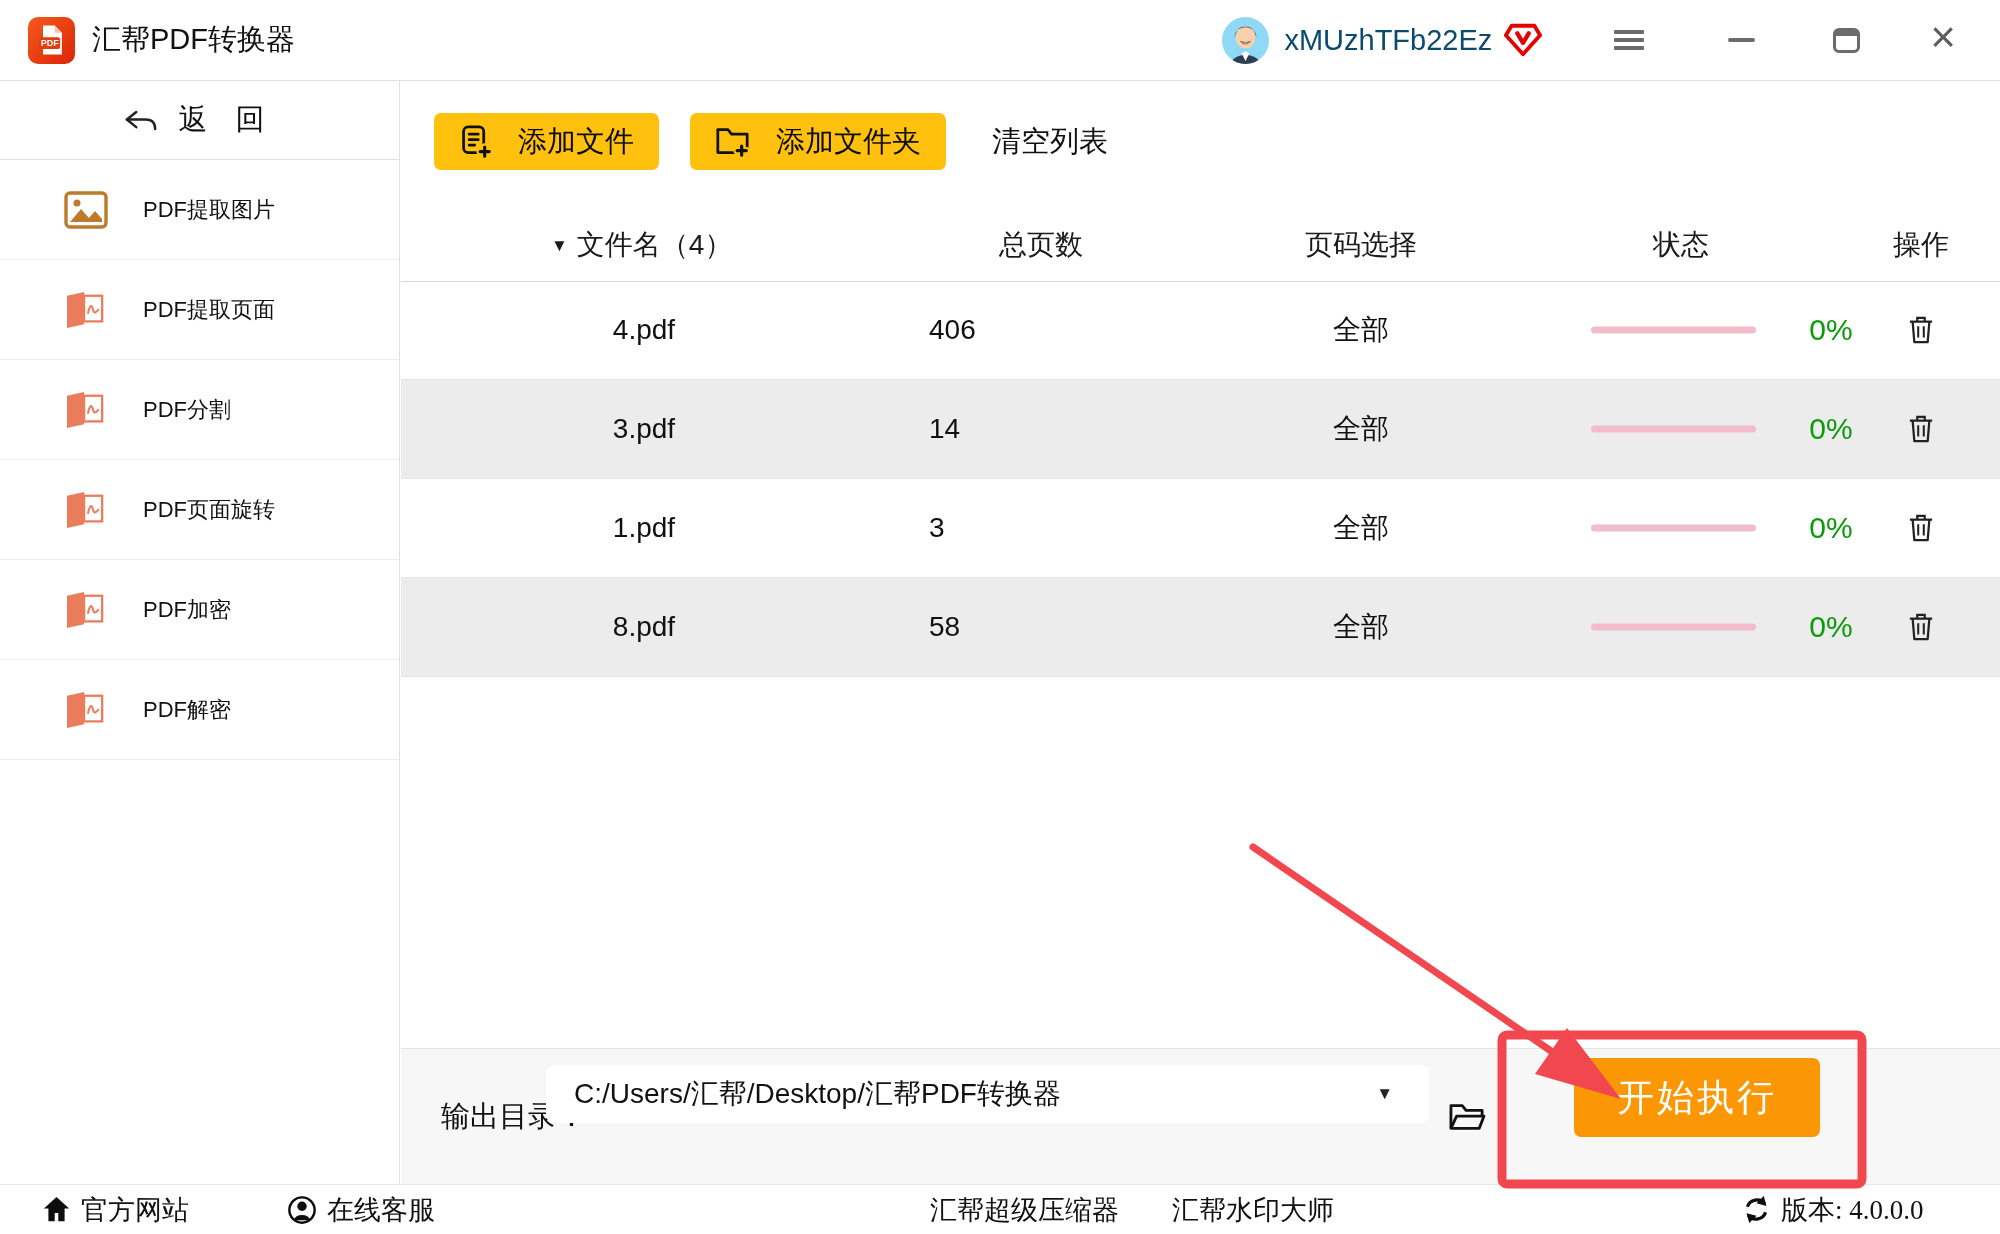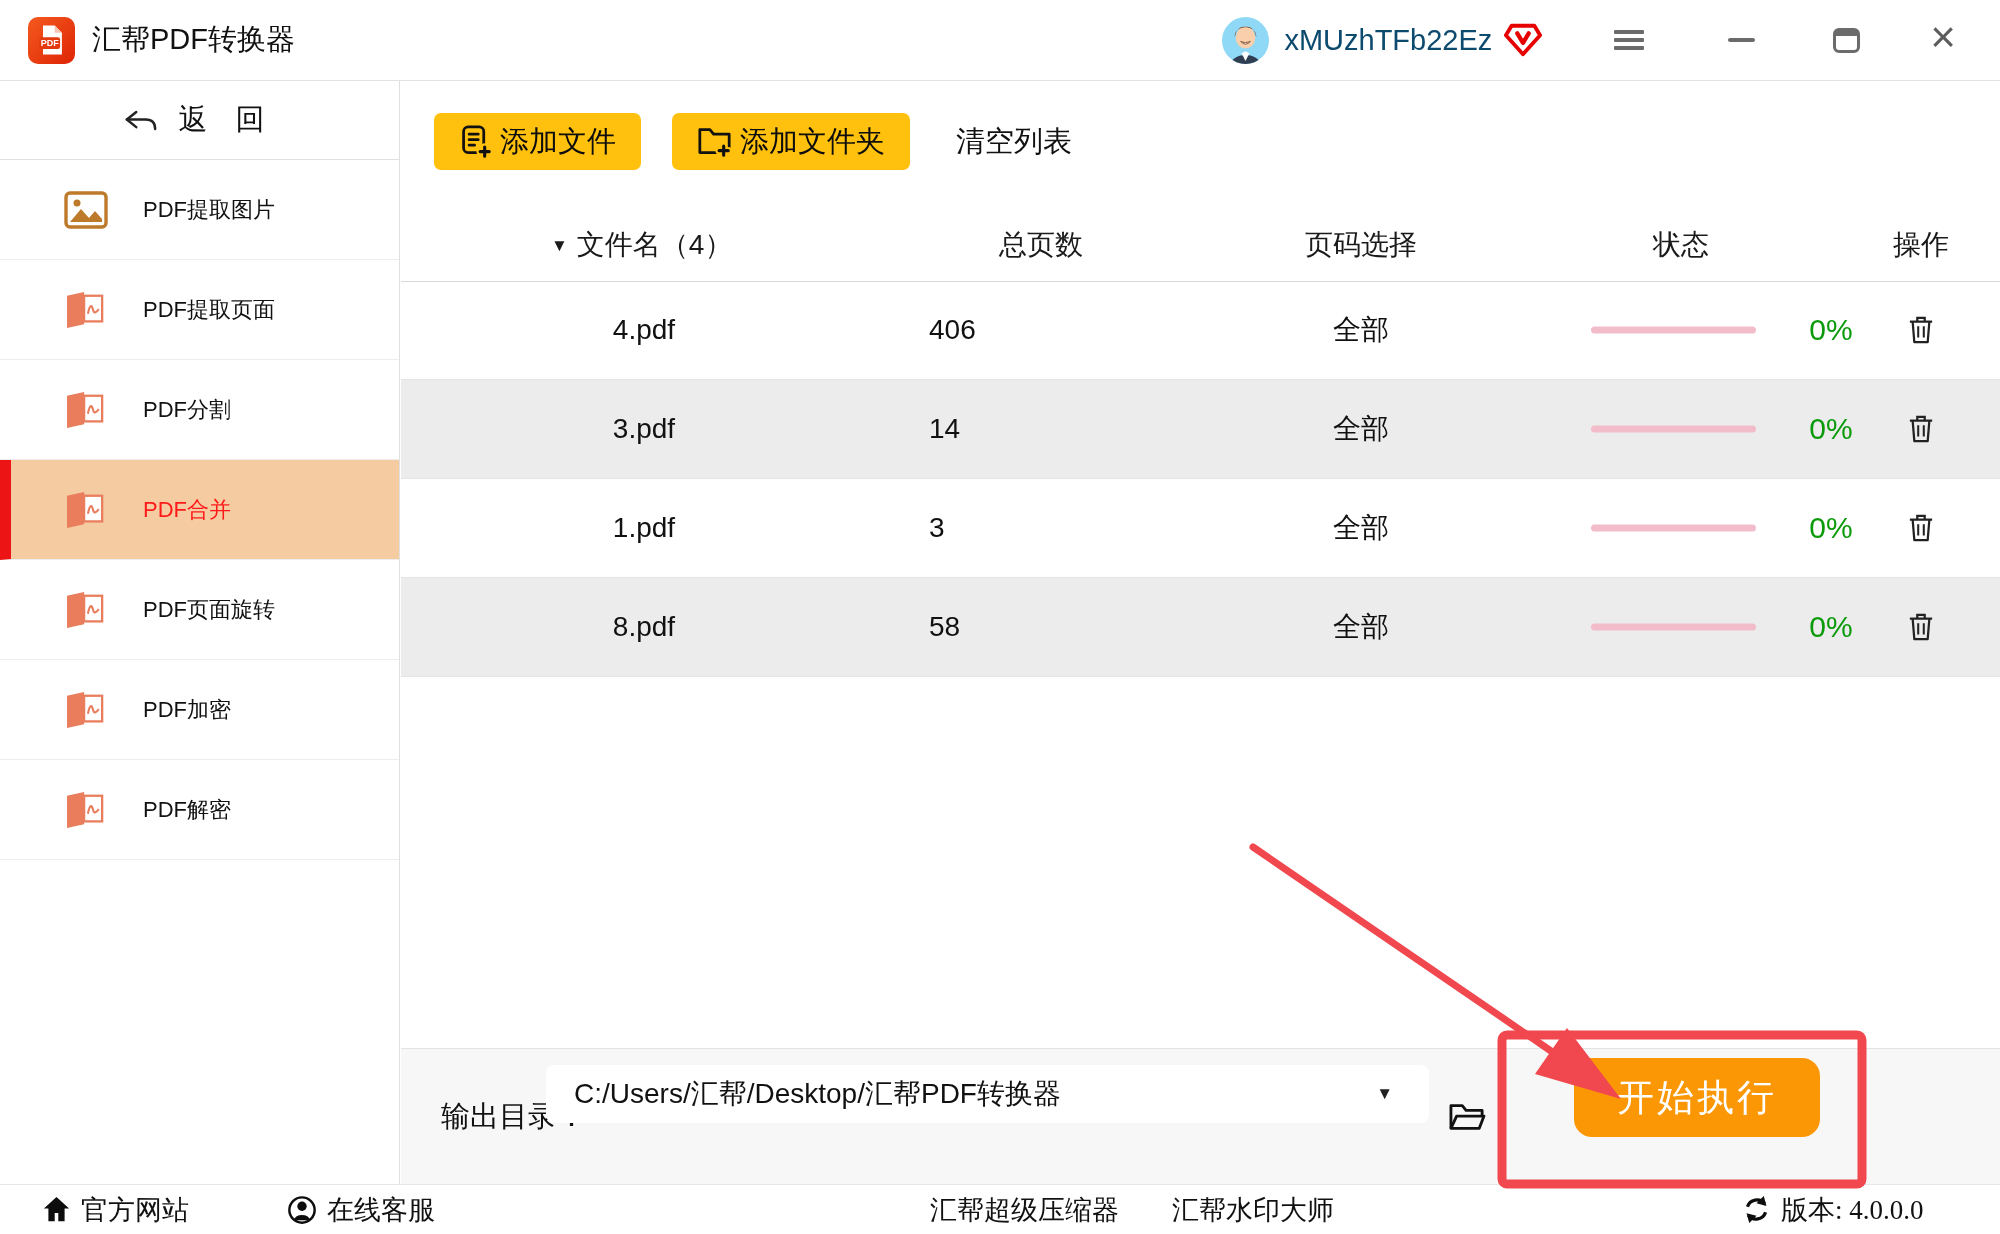--- a/index.html
+++ b/index.html
@@ -28,21 +28,21 @@
   .menu-item{height:100px;display:flex;align-items:center;padding-left:62px;border-bottom:1px solid #ededed;font-size:22px;box-sizing:border-box;cursor:pointer;}
   .menu-item .mi-icon{width:48px;display:flex;justify-content:center;flex:0 0 auto;}
   .menu-item .mi-label{margin-left:33px;white-space:nowrap;}
   .menu-item.active{background:#F5CBA1;border-left:11px solid #EC1414;padding-left:51px;}
   .menu-item.active .mi-label{color:#FF1A1A;}
 
   
   .content{position:absolute;left:401px;top:81px;right:0;bottom:186px;background:#fff;}
   .toolbar{position:absolute;left:33px;top:32px;display:flex;align-items:center;}
   .btn-yellow{height:57px;background:#FFC10D;border-radius:7px;display:inline-flex;align-items:center;
-              padding:0 25px;gap:8px;font-size:29px;color:#0d0d0d;cursor:pointer;border:none;}
+              padding:0 25px;gap:26px;font-size:29px;color:#0d0d0d;cursor:pointer;border:none;}
   .btn-yellow + .btn-yellow{margin-left:31px;}
   .clear-list{margin-left:46px;font-size:29px;cursor:pointer;}
 
   .thead{position:absolute;left:0;right:0;top:128px;height:72px;border-bottom:1px solid #d9d9d9;font-size:28px;color:#1a1a1a;}
   .thead>div{position:absolute;top:50%;transform:translateY(-50%);}
   .h-file{left:150px;display:flex;align-items:center;gap:9px;}
   .sort-caret{font-size:17px;line-height:1;}
   .h-pages{left:560px;width:160px;text-align:center;}
   .h-range{left:860px;width:200px;text-align:center;}
   .h-status{left:1180px;width:200px;text-align:center;}
@@ -59,21 +59,21 @@
   .c-pct{left:1385px;width:90px;text-align:center;color:#0A9A0A;font-size:30px;}
   .c-trash{left:1494px;width:52px;display:flex;justify-content:center;cursor:pointer;}
 
   
   .output-bar{position:absolute;left:401px;right:0;bottom:49px;height:137px;background:#f7f7f7;border-top:1px solid #e3e3e3;box-sizing:border-box;}
   .out-label{position:absolute;left:40px;top:50%;transform:translateY(-50%);font-size:29px;}
   .combo{position:absolute;left:145px;top:16px;width:883px;height:58px;background:#fff;border-radius:8px;cursor:pointer;}
   .combo .path{position:absolute;left:28px;top:50%;transform:translateY(-50%);font-size:28px;white-space:nowrap;}
   .combo .caret{position:absolute;right:36px;top:50%;transform:translateY(-50%);font-size:17px;color:#222;}
   .folder-btn{position:absolute;left:1046px;top:50%;transform:translateY(-50%);display:flex;cursor:pointer;}
-  .start-btn{position:absolute;left:1173px;top:9px;width:246px;height:79px;background:#FB9704;border:none;border-radius:18px;
+  .start-btn{position:absolute;left:1173px;top:9px;width:246px;height:79px;background:#FB9704;border:none;border-radius:7px;
              color:#fff;font-size:37px;letter-spacing:3px;display:flex;align-items:center;justify-content:center;cursor:pointer;
              font-family:inherit;}
 
   
   .footer{position:absolute;left:0;right:0;bottom:0;height:49px;background:#fff;border-top:1px solid #e7e7e7;font-size:27px;}
   .footer .f-item{position:absolute;top:50%;transform:translateY(-50%);display:flex;align-items:center;gap:10px;white-space:nowrap;font-family:Liberation Serif, serif;}
   .f-site{left:42px;cursor:pointer;}
   .f-support{left:287px;cursor:pointer;}
   .f-compressor{left:930px;cursor:pointer;}
   .f-watermark{left:1172px;cursor:pointer;}
@@ -161,30 +161,20 @@
       <span class="mi-icon">
         <svg viewBox="0 0 46 40" width="44" height="38">
           <path d="M3 5 L21 1 V35 L3 39 Z" fill="#E97D5C"></path>
           <rect x="21" y="5" width="19" height="27" fill="#fff" stroke="#E97D5C" stroke-width="2.4"></rect>
           <path d="M25 24 C27 14 29 14 30.5 20 C31.5 24 33.5 23 36.5 19" fill="none" stroke="#E97D5C" stroke-width="2.2"></path>
         </svg>
       </span>
       <span class="mi-label">PDF分割</span>
     </div>
 
-    <div class="menu-item active">
-      <span class="mi-icon">
-        <svg viewBox="0 0 46 40" width="44" height="38">
-          <path d="M3 5 L21 1 V35 L3 39 Z" fill="#E97D5C"></path>
-          <rect x="21" y="5" width="19" height="27" fill="#fff" stroke="#E97D5C" stroke-width="2.4"></rect>
-          <path d="M25 24 C27 14 29 14 30.5 20 C31.5 24 33.5 23 36.5 19" fill="none" stroke="#E97D5C" stroke-width="2.2"></path>
-        </svg>
-      </span>
-      <span class="mi-label">PDF合并</span>
-    </div>
 
     <div class="menu-item">
       <span class="mi-icon">
         <svg viewBox="0 0 46 40" width="44" height="38">
           <path d="M3 5 L21 1 V35 L3 39 Z" fill="#E97D5C"></path>
           <rect x="21" y="5" width="19" height="27" fill="#fff" stroke="#E97D5C" stroke-width="2.4"></rect>
           <path d="M25 24 C27 14 29 14 30.5 20 C31.5 24 33.5 23 36.5 19" fill="none" stroke="#E97D5C" stroke-width="2.2"></path>
         </svg>
       </span>
       <span class="mi-label">PDF页面旋转</span>

